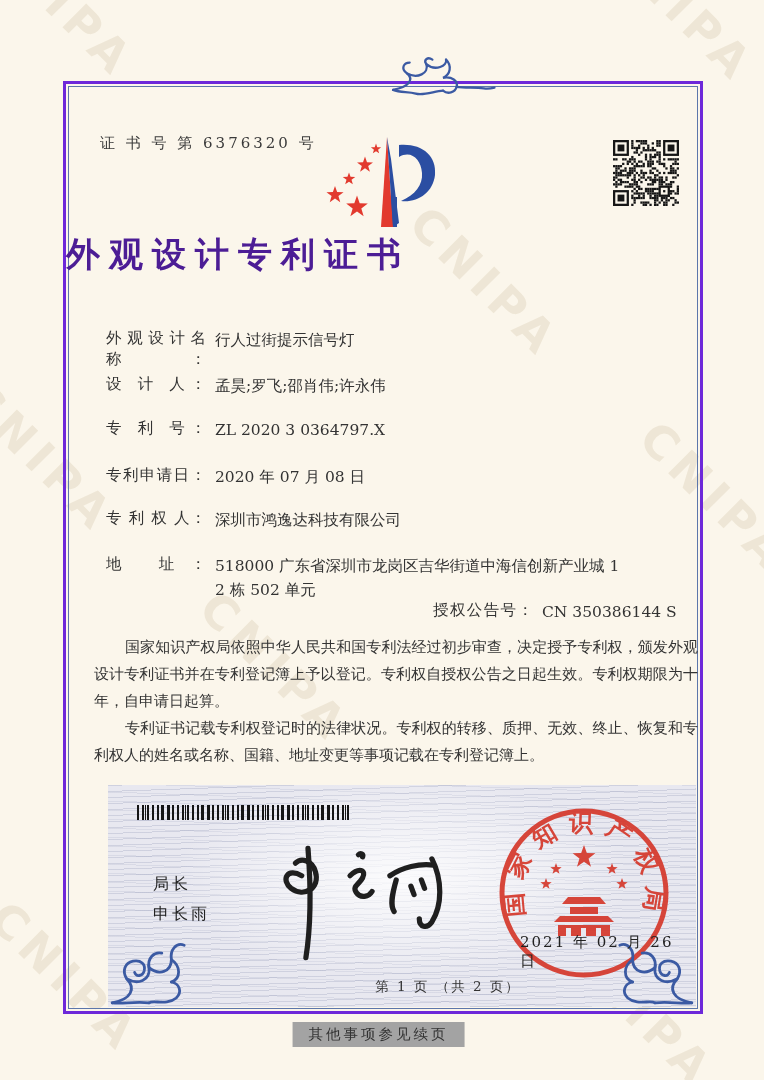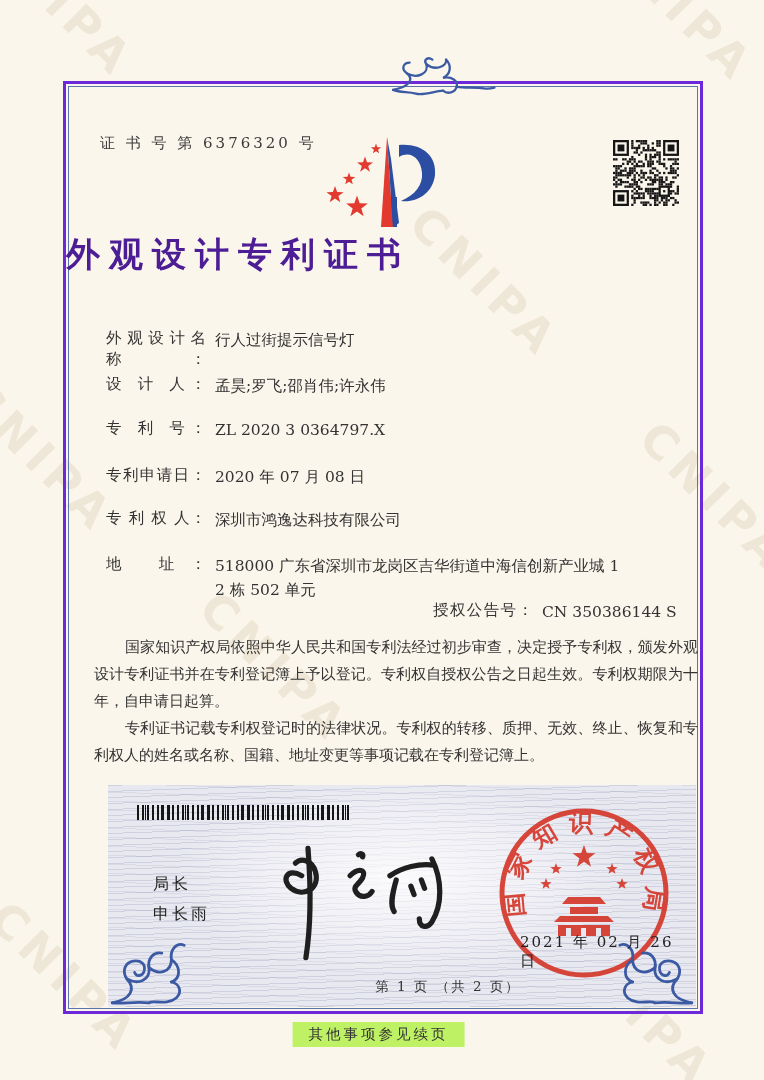--- a/index.html
+++ b/index.html
@@ -75,21 +75,21 @@
     position:absolute;left:0;width:100%;top:193px;text-align:center;
     font-size:13.5px;letter-spacing:2px;color:#333;padding-left:46px;
   }
   .corner-fl{position:absolute;bottom:1px;}
   .corner-fl.bl{left:1px;}
   .corner-fl.br{right:1px;transform:scaleX(-1);}
   
   .top-ornament{position:absolute;left:390px;top:52px;z-index:3;}
   .footer-note{
     position:absolute;top:1022px;left:50%;transform:translateX(-52%);
-    background:#bef264;padding:3px 16px;font-size:14.5px;letter-spacing:3px;color:#333;z-index:3;
+    background:#a3a3a3;padding:3px 16px;font-size:14.5px;letter-spacing:3px;color:#333;z-index:3;
   }
 </style>
 </head>
 <body>
 
 <span class="wm" style="left:-35px;top:-25px;">CNIPA</span>
 <span class="wm" style="left:585px;top:-20px;">CNIPA</span>
 <span class="wm" style="left:390px;top:255px;">CNIPA</span>
 <span class="wm" style="left:-55px;top:430px;">CNIPA</span>
 <span class="wm" style="left:180px;top:640px;">CNIPA</span>

